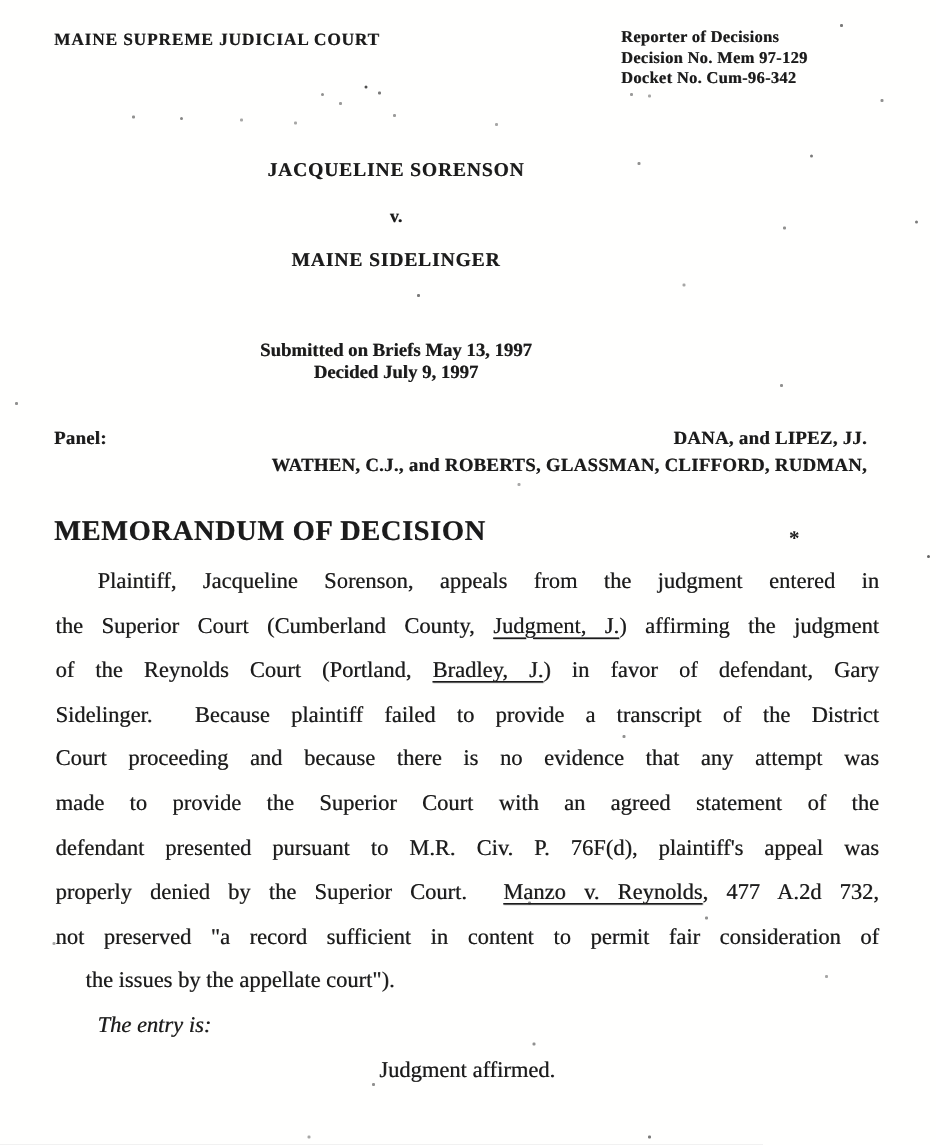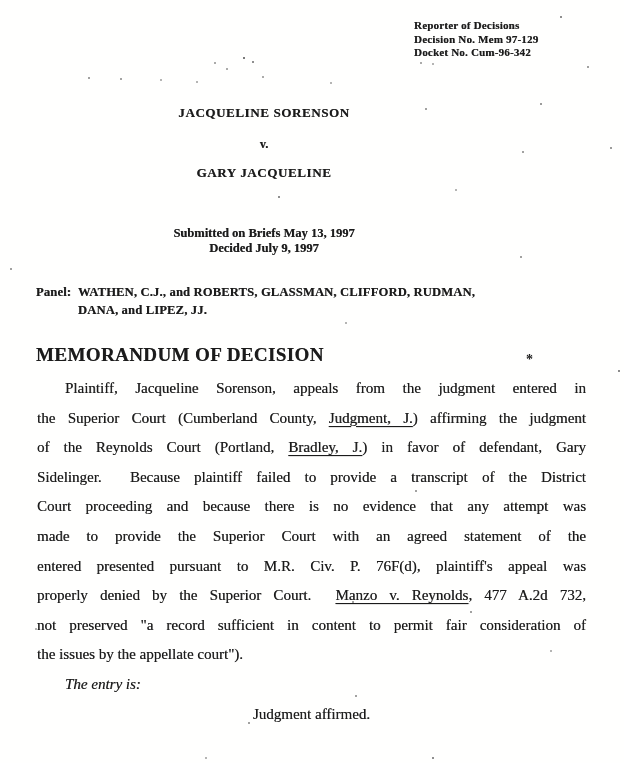--- a/index.html
+++ b/index.html
@@ -27,81 +27,83 @@
   .cap-versus    { top:137px; font-size:12px; }
   .cap-defendant { top:165px; font-size:13px; letter-spacing:0.6px; }
   .cap-submitted { top:226px; font-size:12.5px; }
   .cap-decided   { top:241px; font-size:12.5px; }
 
   
   .panel {
     position:absolute; left:36px; top:284px; width:500px;
     padding-left:42px; font-size:12.5px; line-height:17.5px; font-weight:600;
     letter-spacing:0.2px;
+    text-align:right;
   }
   .panel-label { position:absolute; left:0; top:0; }
 
   
   .memo-heading {
     position:absolute; left:36px; top:344px;
     font-size:19px; font-weight:700; letter-spacing:0.4px;
   }
   .stray-asterisk {
     position:absolute; left:526px; top:352px; font-size:14px; font-weight:700;
   }
 
   .body-block { position:absolute; left:37px; top:374px; width:549px;
     font-size:15px; line-height:29.6px; }
   .body-line { text-align:justify; text-align-last:justify; white-space:normal; }
   .body-line.indent { padding-left:28px; }
-  .body-line.last { text-align-last:left; }
+  .body-line.last { text-align-last:left;margin-left:20px; }
   .u { text-decoration:underline; text-underline-offset:2.5px; text-decoration-thickness:1px; }
 
   .entry-line { padding-left:28px; }
   .disposition-line { text-align:left; }
 
   .speckle { position:absolute; background:#222; border-radius:50%; }
 </style>
 </head>
 <body>
 
 <div class="page">
 
+  <div class="court-name ink">MAINE SUPREME JUDICIAL COURT</div>
   <div class="reporter-block ink">
     <div>Reporter of Decisions</div>
     <div>Decision No. Mem 97-129</div>
     <div>Docket No. Cum-96-342</div>
   </div>
 
   <div class="caption">
     <div class="cap-plaintiff ink">JACQUELINE SORENSON</div>
     <div class="cap-versus ink">v.</div>
-    <div class="cap-defendant ink">GARY JACQUELINE</div>
+    <div class="cap-defendant ink">MAINE SIDELINGER</div>
     <div class="cap-submitted ink">Submitted on Briefs May 13, 1997</div>
     <div class="cap-decided ink">Decided July 9, 1997</div>
   </div>
 
   <div class="panel ink">
     <span class="panel-label">Panel:</span>
+    <div>DANA, and LIPEZ, JJ.</div>
     <div>WATHEN, C.J., and ROBERTS, GLASSMAN, CLIFFORD, RUDMAN,</div>
-    <div>DANA, and LIPEZ, JJ.</div>
   </div>
 
   <div class="memo-heading ink">MEMORANDUM OF DECISION</div>
   <div class="stray-asterisk">*</div>
 
   <div class="body-block ink">
     <div id="body-lines">
         <div class="body-line indent"><span>Plaintiff, Jacqueline Sorenson, appeals from the judgment entered in</span></div>
         <div class="body-line"><span>the Superior Court (Cumberland County, </span><span class="u">Judgment, J.</span><span>) affirming the judgment</span></div>
         <div class="body-line"><span>of the Reynolds Court (Portland, </span><span class="u">Bradley, J.</span><span>) in favor of defendant, Gary</span></div>
         <div class="body-line"><span>Sidelinger.&nbsp; Because plaintiff failed to provide a transcript of the District</span></div>
         <div class="body-line"><span>Court proceeding and because there is no evidence that any attempt was</span></div>
         <div class="body-line"><span>made to provide the Superior Court with an agreed statement of the</span></div>
-        <div class="body-line"><span>entered presented pursuant to M.R. Civ. P. 76F(d), plaintiff's appeal was</span></div>
+        <div class="body-line"><span>defendant presented pursuant to M.R. Civ. P. 76F(d), plaintiff's appeal was</span></div>
         <div class="body-line"><span>properly denied by the Superior Court.&nbsp; </span><span class="u">Manzo v. Reynolds</span><span>, 477 A.2d 732,</span></div>
         <div class="body-line"><span>not preserved "a record sufficient in content to permit fair consideration of</span></div>
         <div class="body-line last"><span>the issues by the appellate court").</span></div>
       </div>
     <div class="body-line entry-line" style="text-align-last:left;font-style:italic;">The entry is:</div>
     <div class="body-line disposition-line" style="text-align-last:center;">Judgment affirmed.</div>
   </div>
 
   <div id="speckles">
       <div class="speckle" style="left: 243px; top: 57px; width: 2px; height: 2px; opacity: 0.8;"></div>

